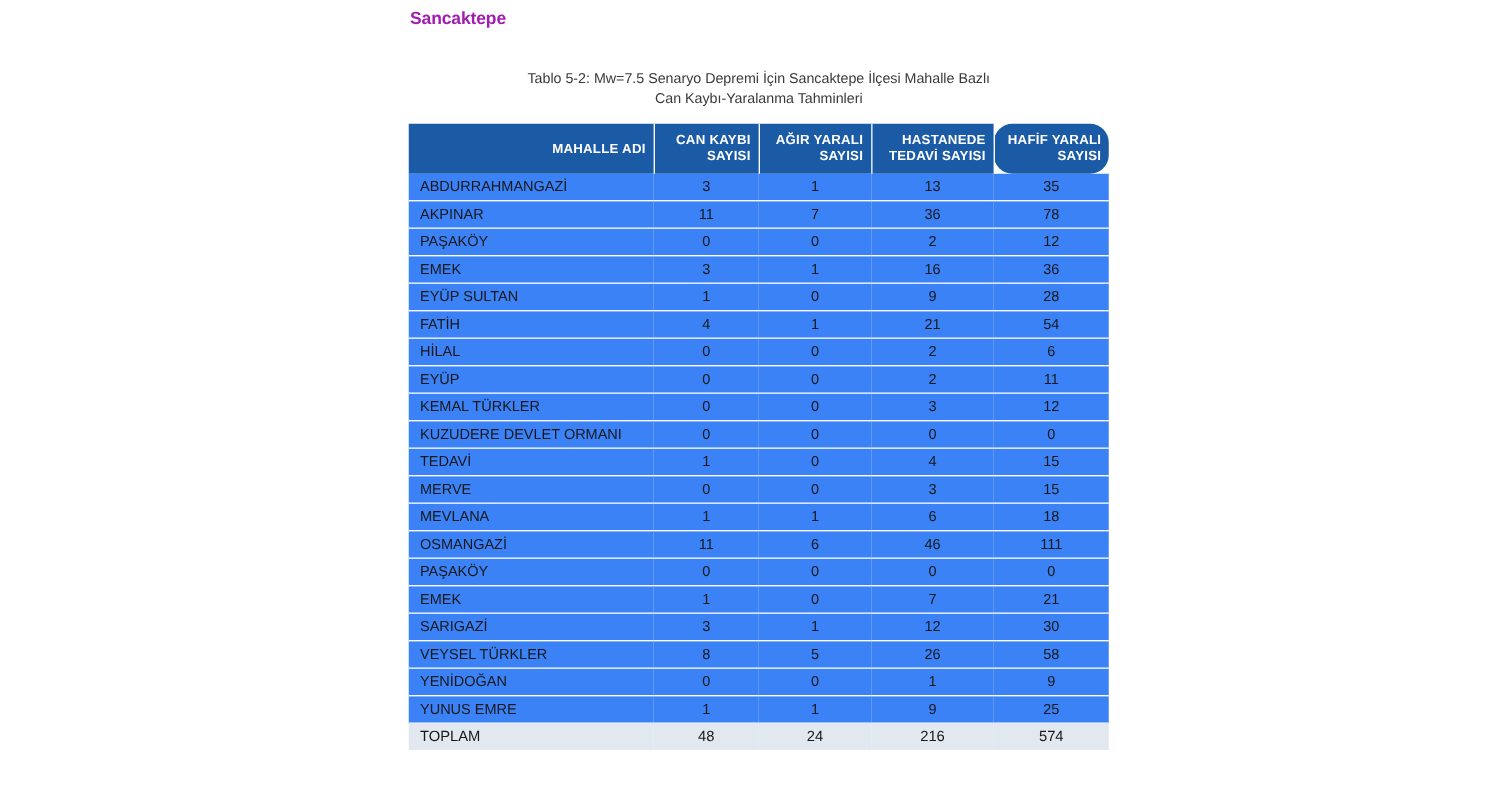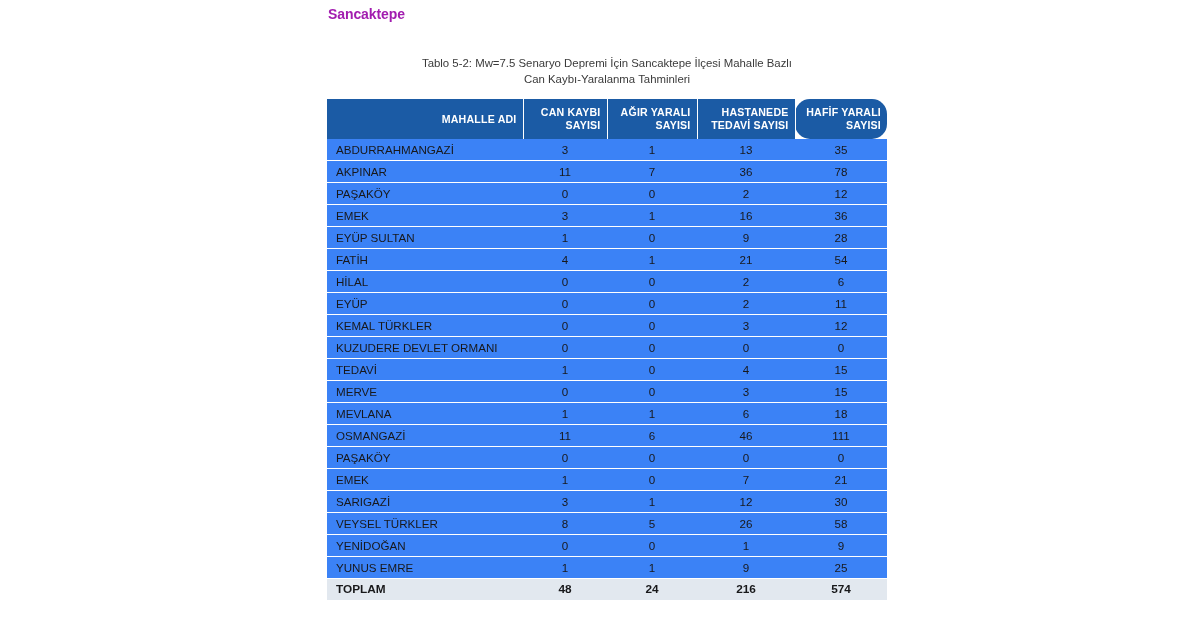--- a/index.html
+++ b/index.html
@@ -90,21 +90,21 @@
     padding-left: 9px;
   }
   table.data-table tbody td.cell-num {
     text-align: center;
   }
 
   table.data-table tbody tr.row-even td { background: #3b82f6; }
   table.data-table tbody tr.row-odd  td { background: #3b82f6; }
 
   table.data-table tbody tr.total-row td {
-    font-weight: bold;
+    font-weight: normal;
     background: #e2e8ef;
     border-bottom: none;
     font-size: 11.8px;
   }
 
   
   col.c0 { width: 196px; }
   col.c1 { width: 84px; }
   col.c2 { width: 90px; }
   col.c3 { width: 98px; }

